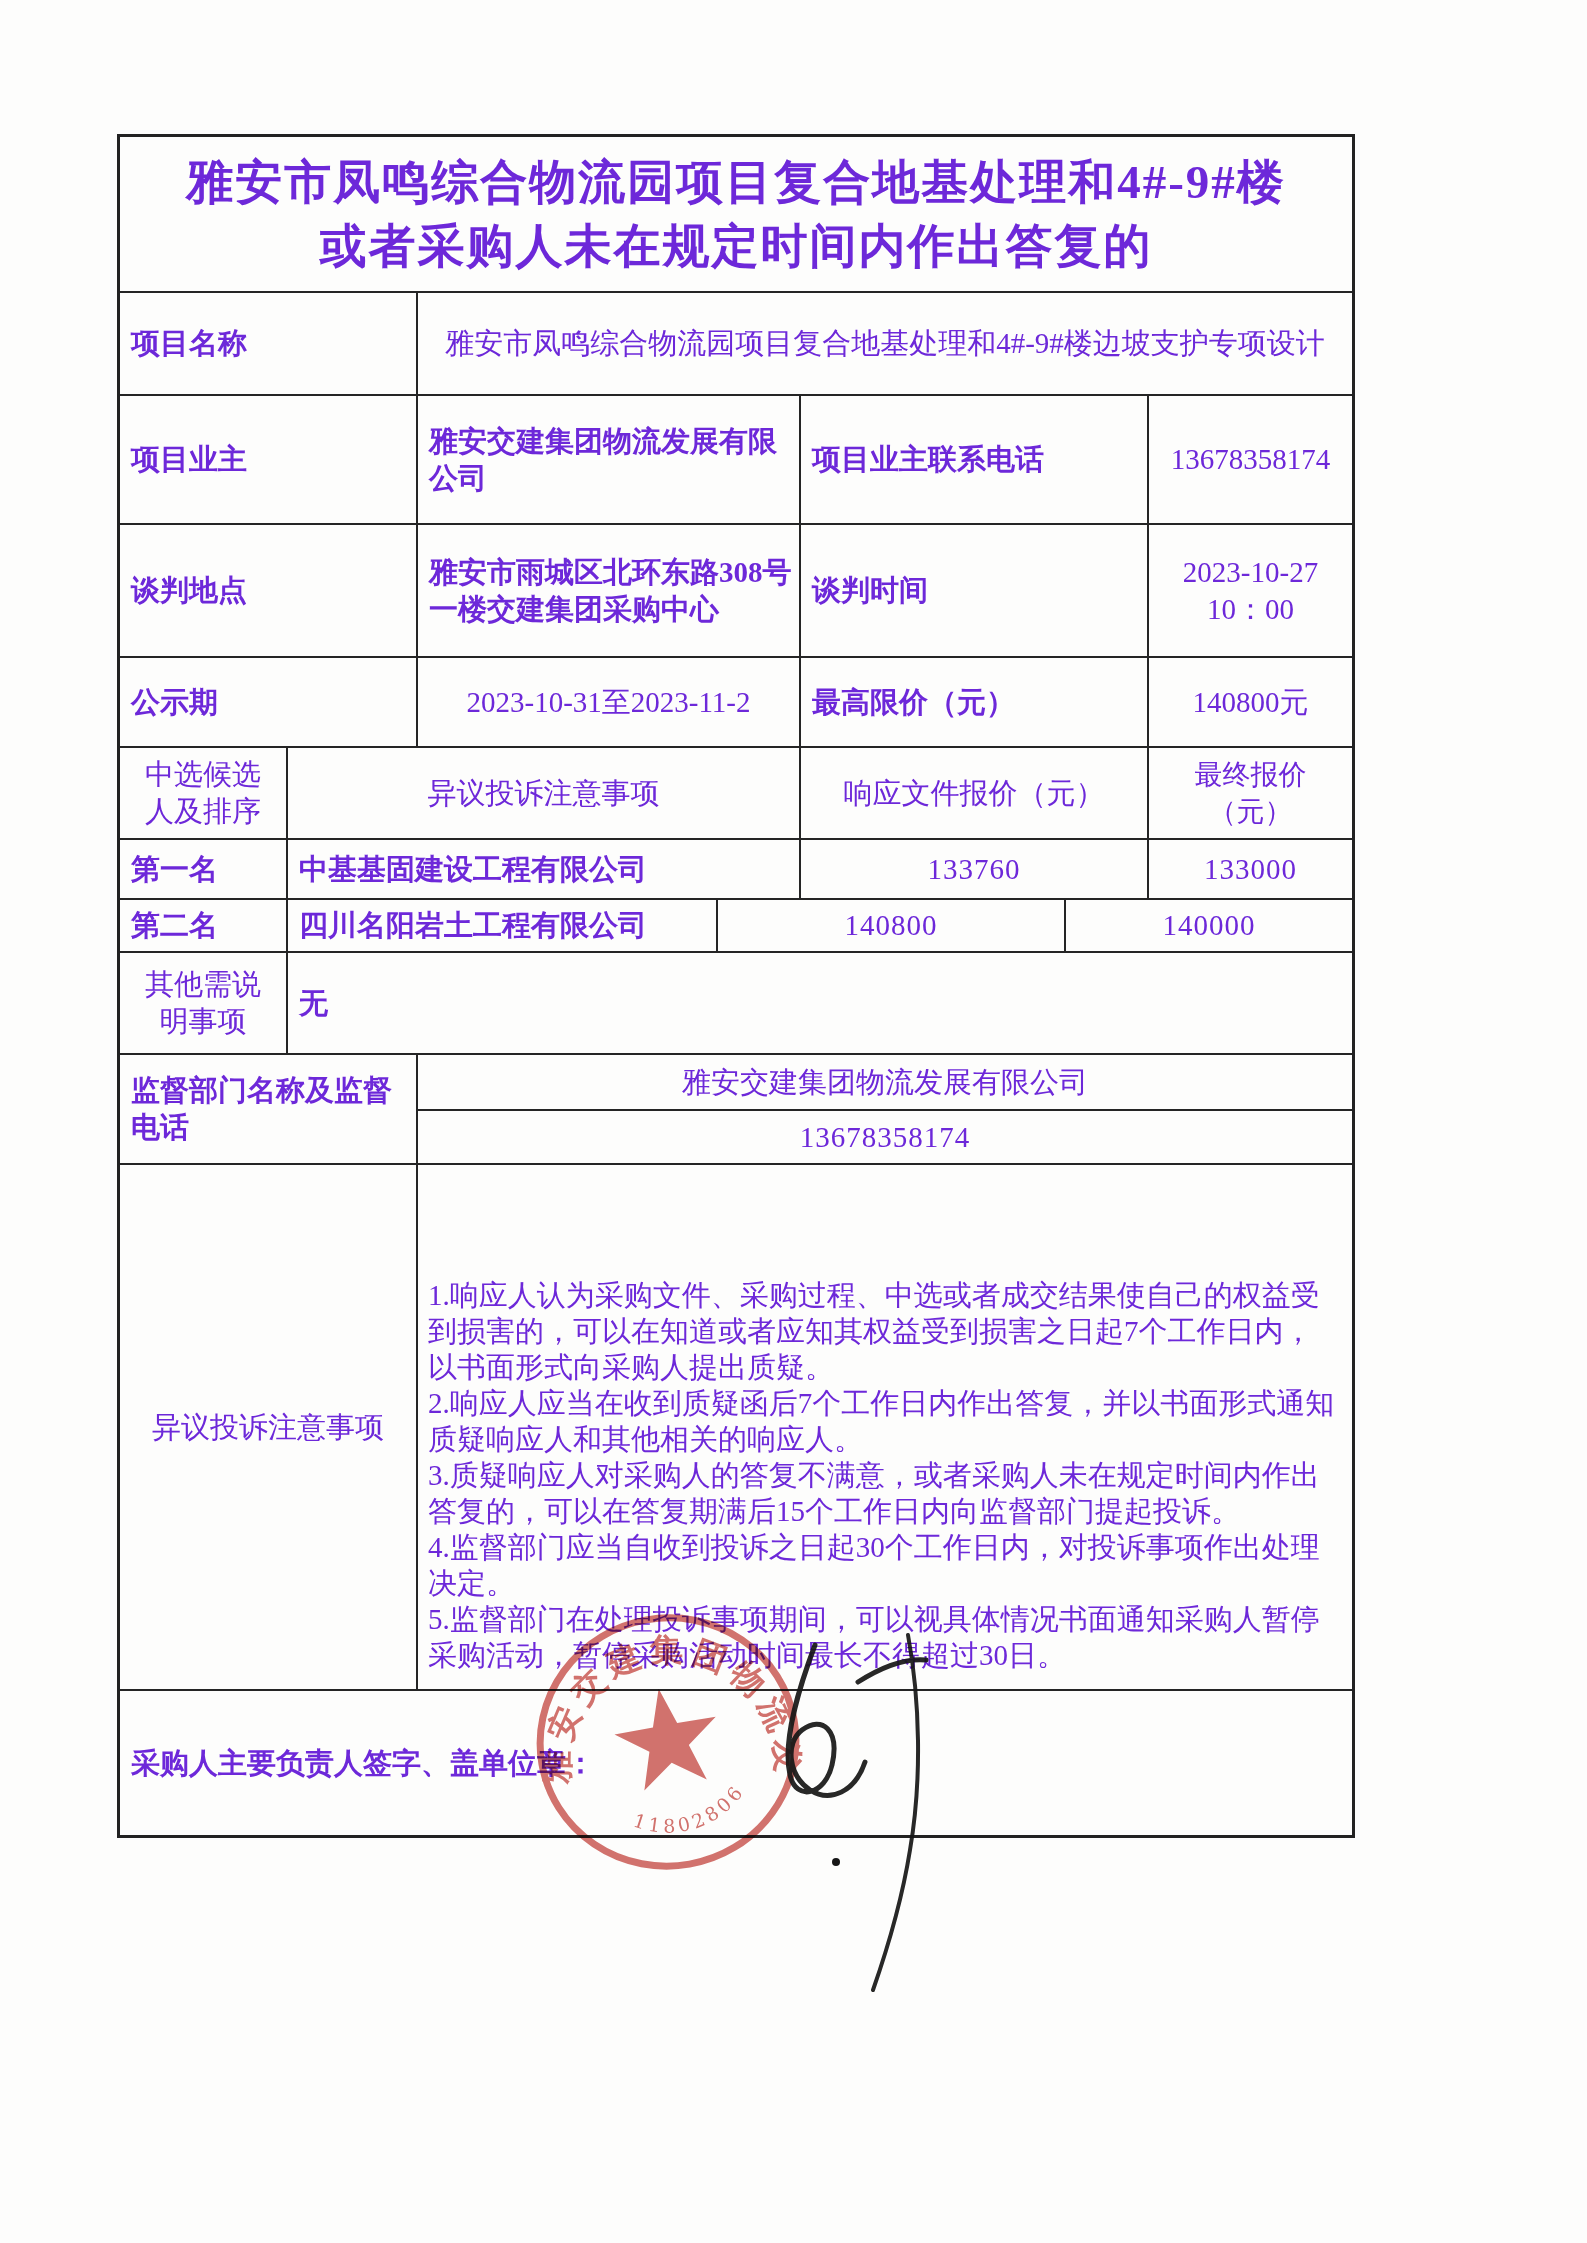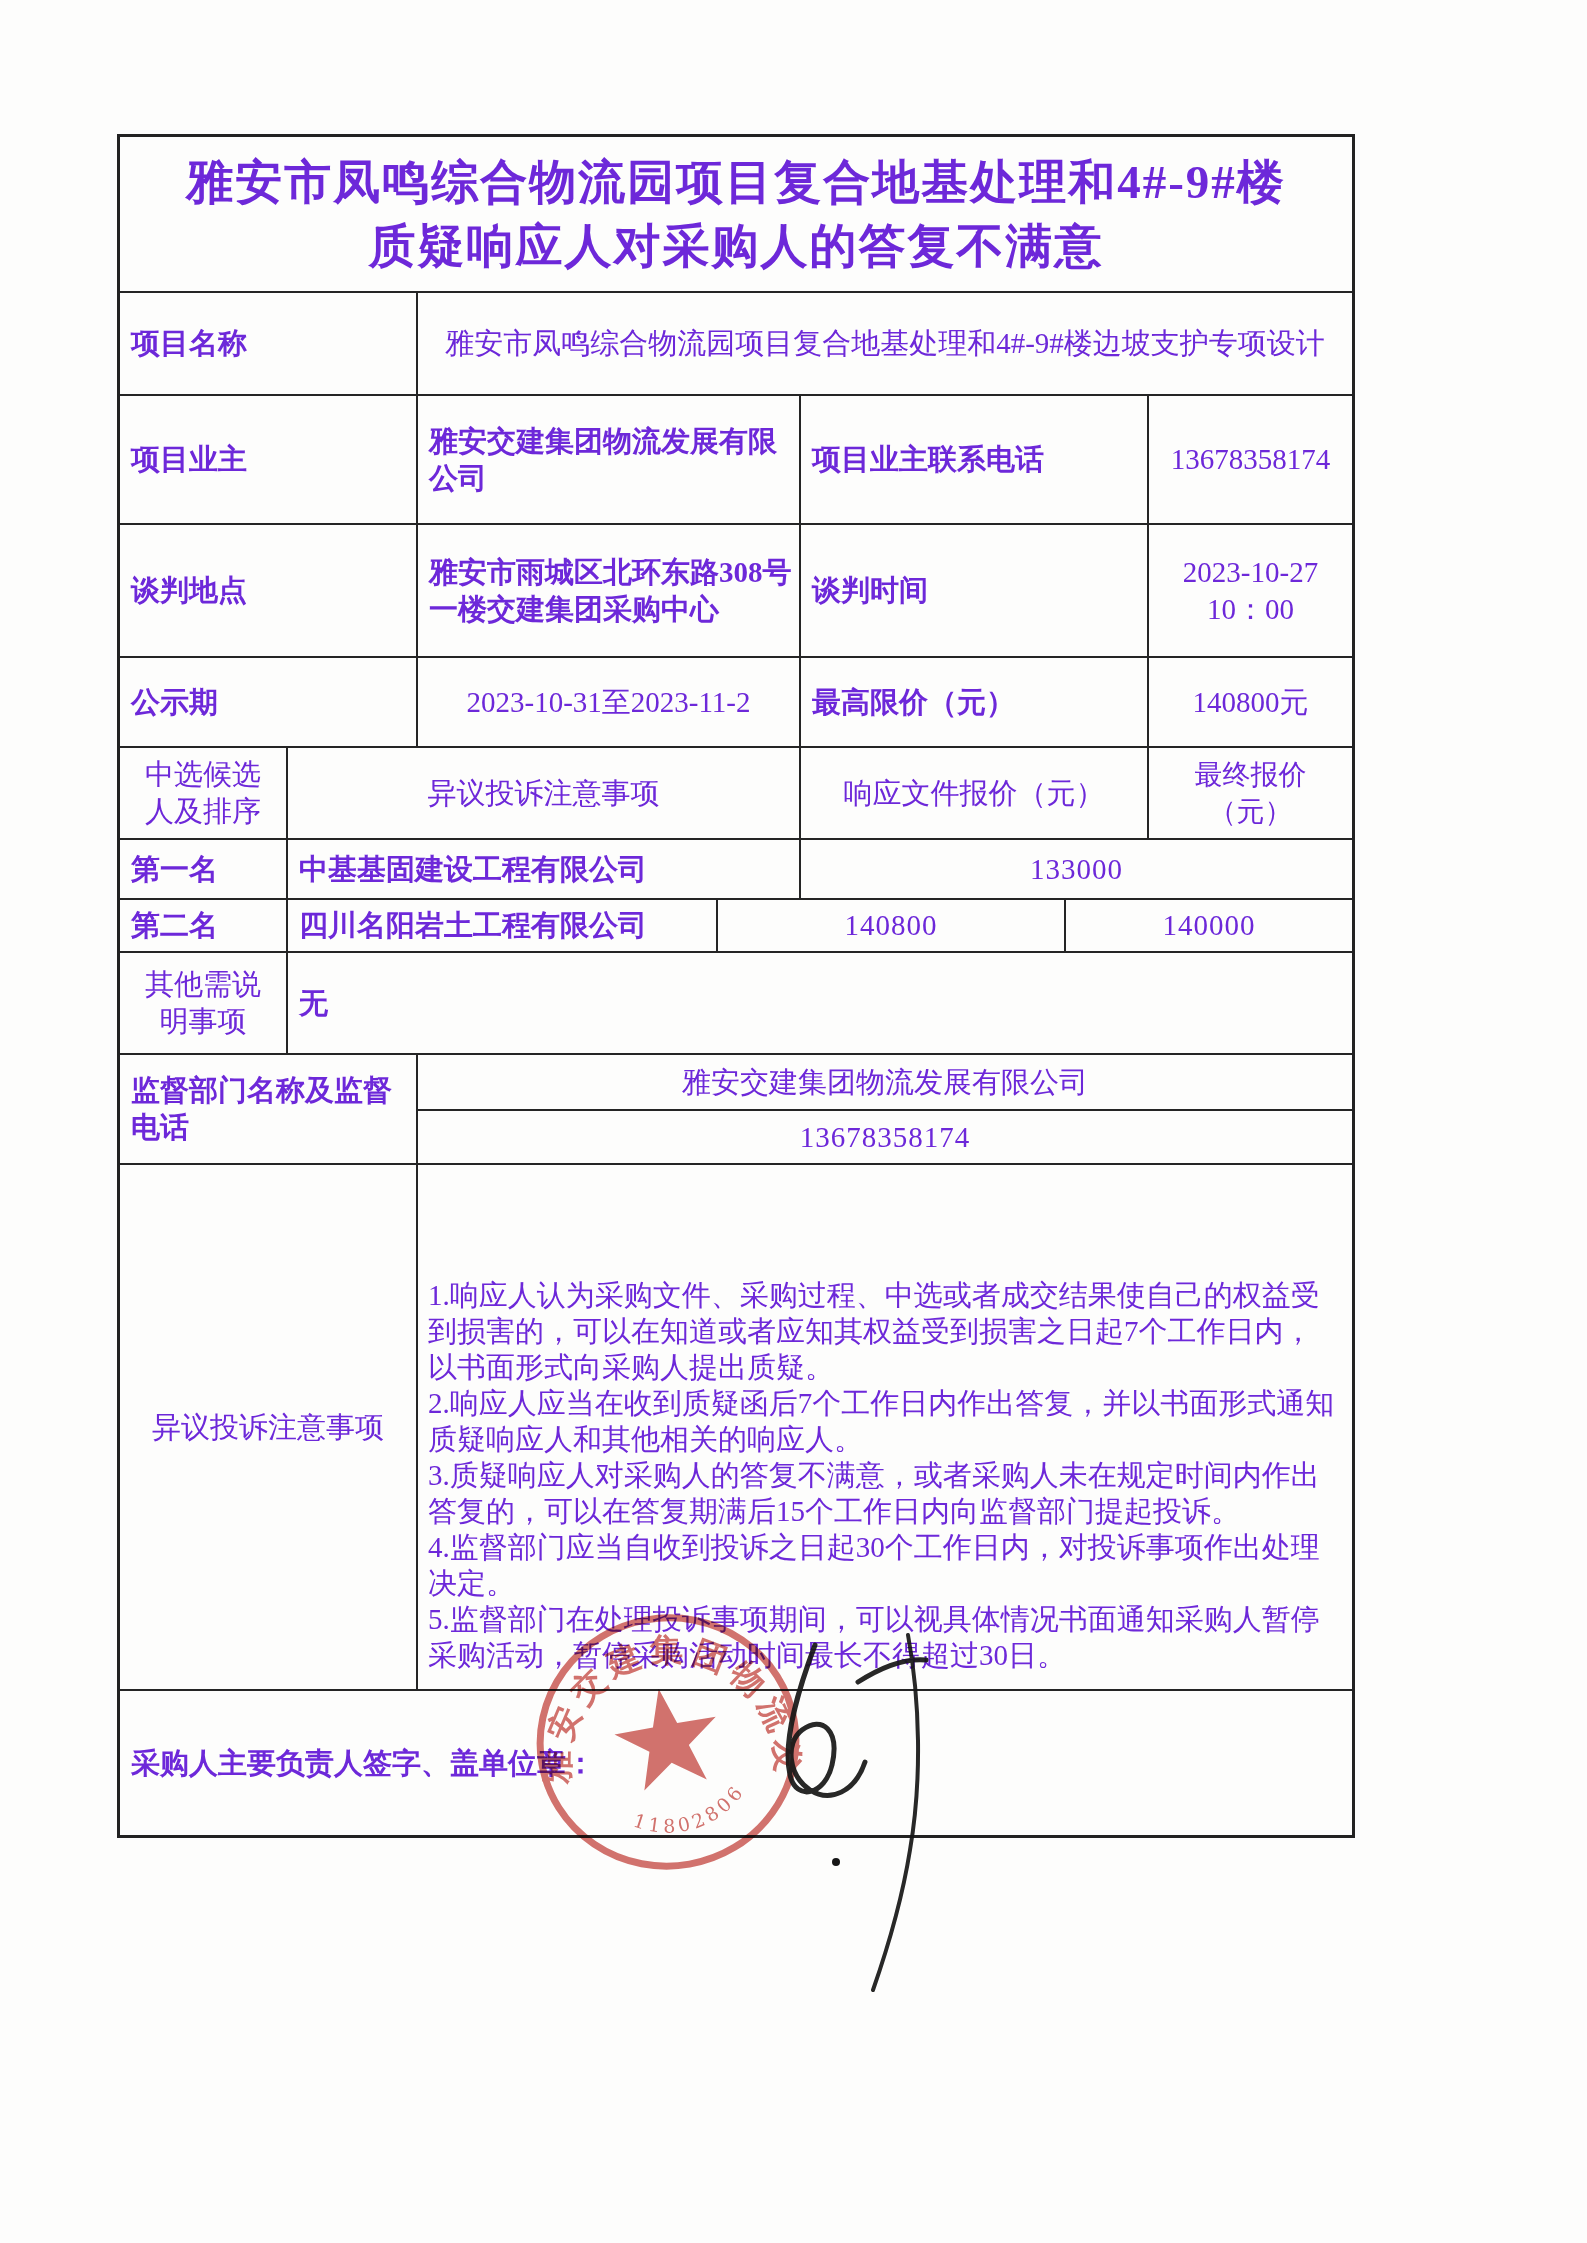--- a/index.html
+++ b/index.html
@@ -56,21 +56,21 @@
 </head>
 <body>
 
 <div class="page">
 
   <div class="doc-table">
 
     <div class="row" style="height:156px">
       <div class="cell titlecell">
         <div>雅安市凤鸣综合物流园项目复合地基处理和4#-9#楼</div>
-        <div>质疑响应人对采购人的答复不满意</div>
+        <div>或者采购人未在规定时间内作出答复的</div>
       </div>
     </div>
 
     <div class="row" style="height:103px">
       <div class="cell left" style="width:298px">项目名称</div>
       <div class="cell center grow end">雅安市凤鸣综合物流园项目复合地基处理和4#-9#楼边坡支护专项设计</div>
     </div>
 
     <div class="row" style="height:129px">
       <div class="cell left" style="width:298px">项目业主</div>
@@ -99,20 +99,21 @@
     <div class="row" style="height:92px">
       <div class="cell wrapcol" style="width:168px;padding:0 18px">中选候选人及排序</div>
       <div class="cell center" style="width:513px">异议投诉注意事项</div>
       <div class="cell center" style="width:348px">响应文件报价（元）</div>
       <div class="cell center grow end" style="font-size:28px">最终报价（元）</div>
     </div>
 
     <div class="row" style="height:60px">
       <div class="cell left" style="width:168px">第一名</div>
       <div class="cell left" style="width:513px">中基基固建设工程有限公司</div>
+      <div class="cell center num" style="width:348px">133760</div>
       <div class="cell center num grow end">133000</div>
     </div>
 
     <div class="row" style="height:53px">
       <div class="cell left" style="width:168px">第二名</div>
       <div class="cell left" style="width:430px">四川名阳岩土工程有限公司</div>
       <div class="cell center num" style="width:348px">140800</div>
       <div class="cell center num grow end">140000</div>
     </div>
 

